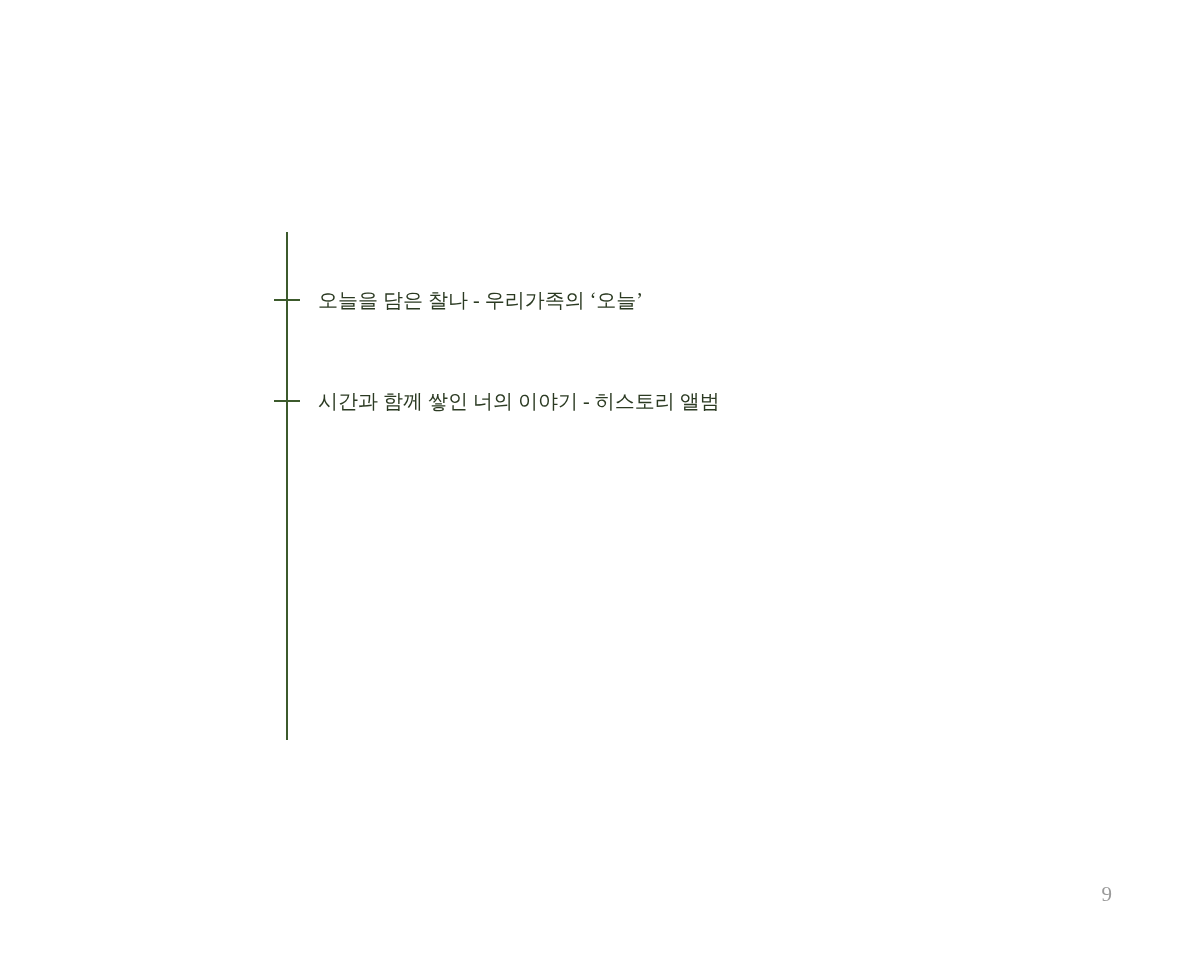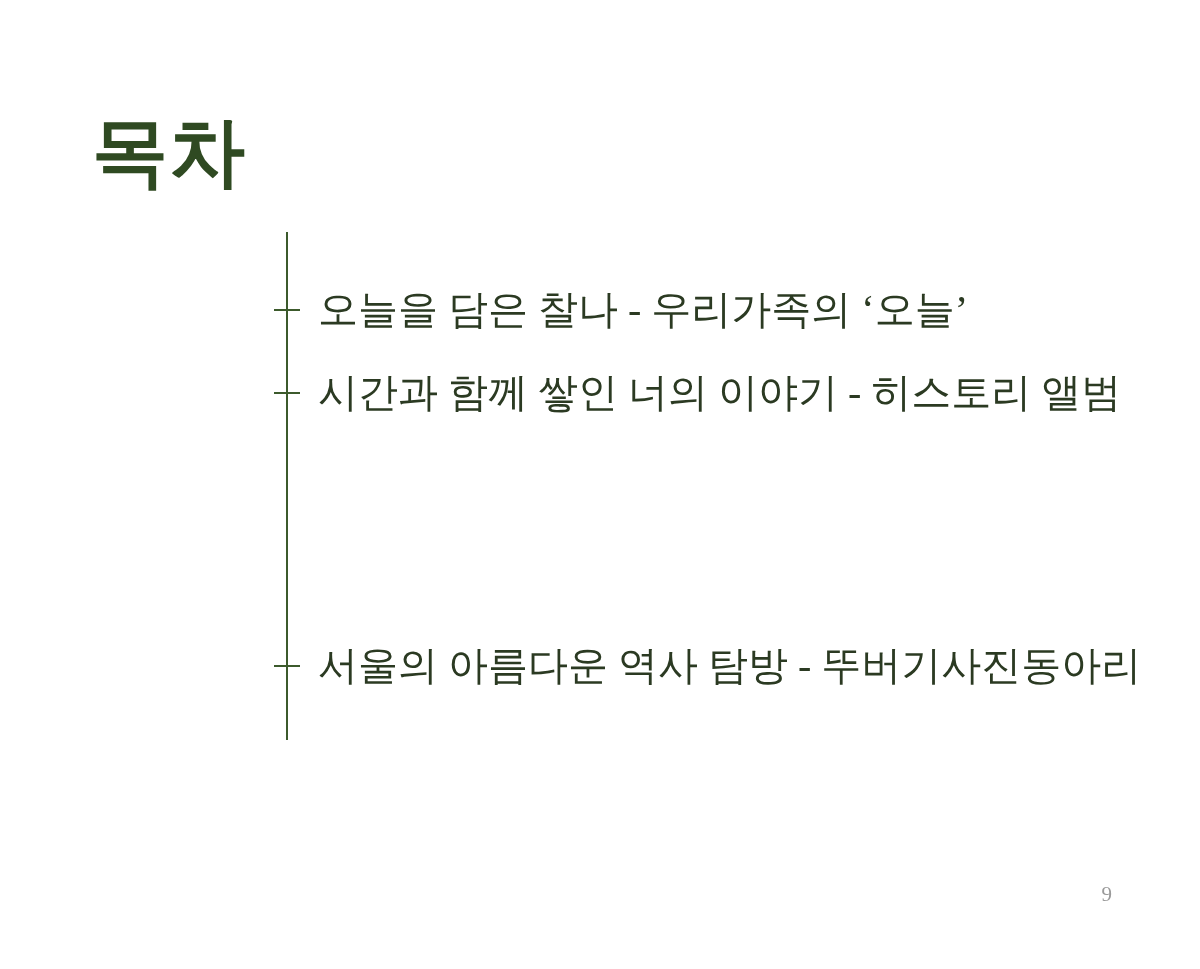--- a/index.html
+++ b/index.html
@@ -58,68 +58,63 @@
     white-space: nowrap;
   }
   .tick {
     width: 26px;
     height: 2px;
     background: #3c5a2c;
     flex: 0 0 auto;
     margin-right: 18px;
   }
   .agenda-text {
-    font-size: 40px;
+    font-size: 20px;
     color: #2b3a22;
     font-family: "Liberation Serif", serif;
     line-height: 1;
   }
   .item-0 { top: 58px; }
-  .item-1 { top: 141px; }
+  .item-1 { top: 159px; }
   .item-2 { top: 236px; }
   .item-3 { top: 325px; }
   .item-4 { top: 414px; }
 
   .page-number {
     position: absolute;
     right: 88px;
     bottom: 62px;
     font-size: 21px;
     color: #9a9a9a;
     font-family: "Liberation Serif", serif;
   }
 </style>
 </head>
 <body>
 
 <div class="slide">
 
-  <h1 class="slide-title">목차</h1>
 
   <div class="agenda">
 
     <div class="spine"></div>
 
     <div class="agenda-list">
 
       <div class="agenda-item item-0">
         <span class="tick"></span>
         <span class="agenda-text">오늘을 담은 찰나 - 우리가족의 ‘오늘’</span>
       </div>
 
       <div class="agenda-item item-1">
         <span class="tick"></span>
         <span class="agenda-text">시간과 함께 쌓인 너의 이야기 - 히스토리 앨범</span>
       </div>
 
 
 
-      <div class="agenda-item item-4">
-        <span class="tick"></span>
-        <span class="agenda-text">서울의 아름다운 역사 탐방 - 뚜버기사진동아리</span>
-      </div>
 
     </div>
   </div>
 
   <div class="page-number">9</div>
 
 </div>
 
 </body></html>

